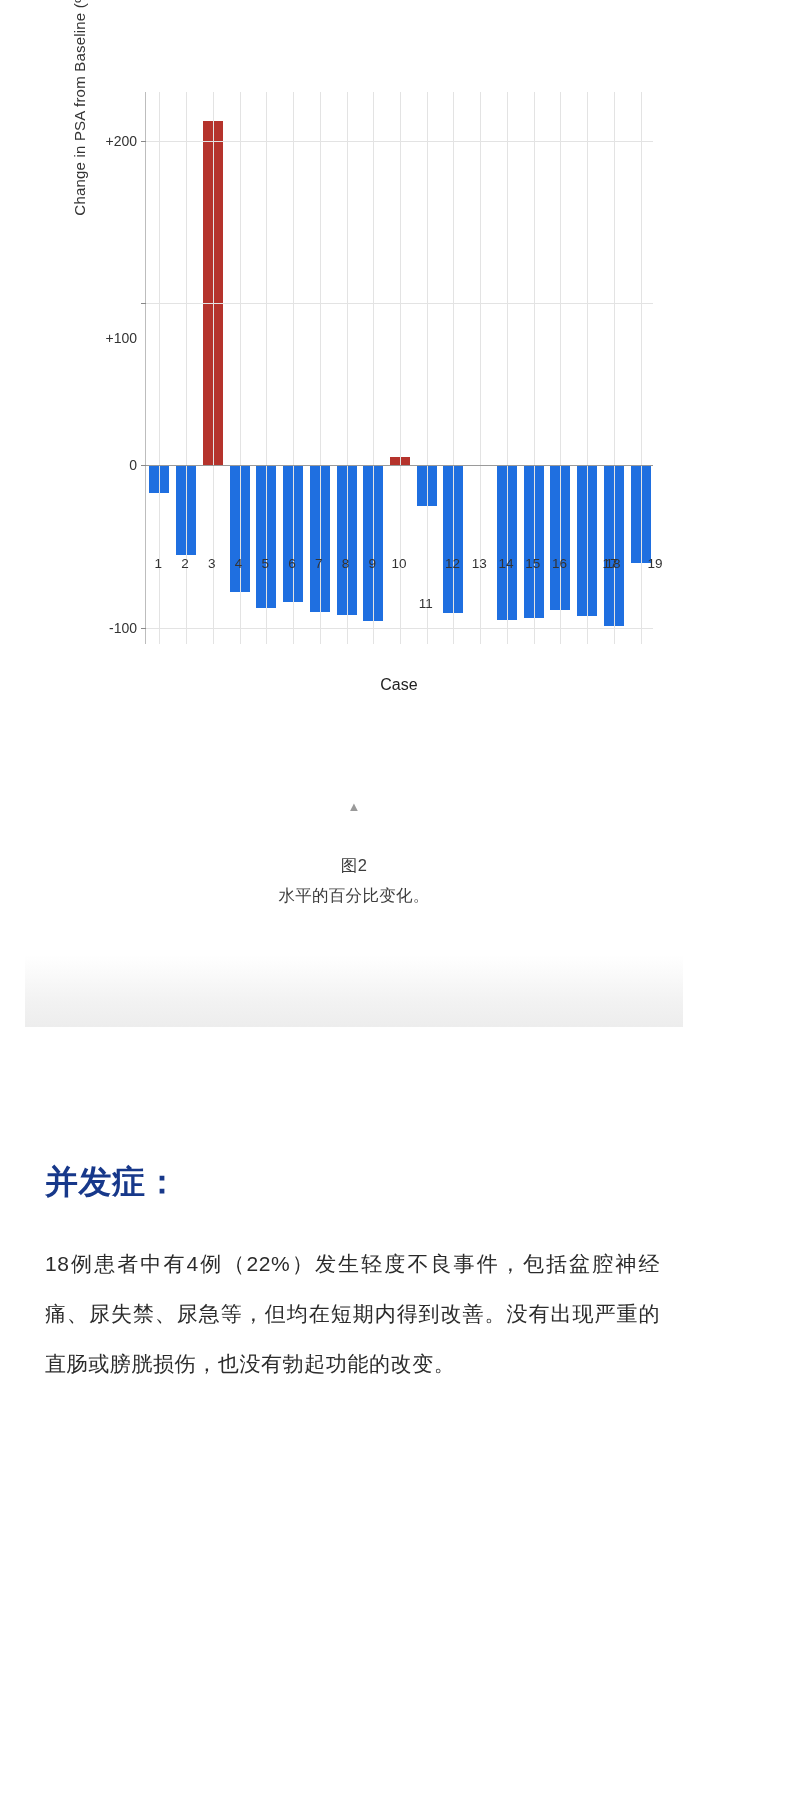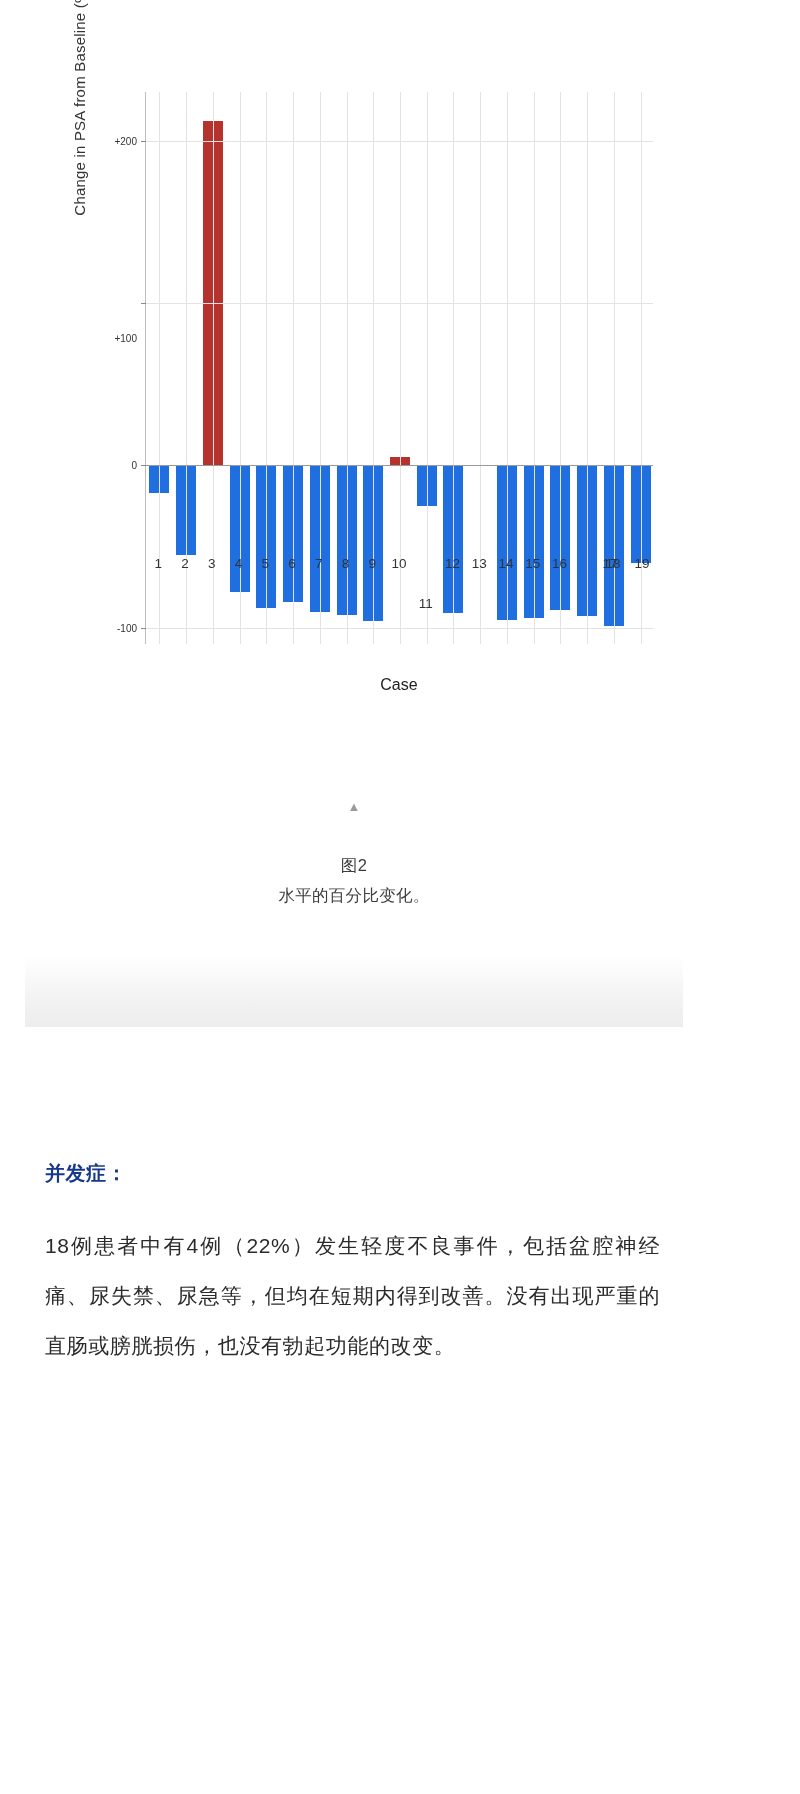--- a/index.html
+++ b/index.html
@@ -97,21 +97,21 @@
   .bar {
     position: absolute;
     width: 20px;
   }
 
   .ytick {
     position: absolute;
     right: 100%;
     transform: translateY(-50%);
     padding-right: 9px;
-    font-size: 10px;
+    font-size: 14px;
     color: #333;
     white-space: nowrap;
   }
   .ytickmark {
     position: absolute;
     left: -5px;
     width: 5px;
     height: 1px;
     background: #888;
   }
@@ -169,21 +169,21 @@
   }
 
   
   .section {
     position: absolute;
     left: 45px;
     top: 1160px;
     width: 615px;
   }
   .section-title {
-    font-size: 20px;
+    font-size: 33px;
     font-weight: bold;
     color: #17388a;
     letter-spacing: 0.5px;
     margin: 0 0 34px 0;
   }
   .body-text {
     font-size: 21px;
     line-height: 50px;
     color: #2b2b2b;
     letter-spacing: 0.6px;
@@ -268,21 +268,21 @@
           <div class="xtick" style="left: 347.263px;">9</div>
           <div class="xtick" style="left: 374px;">10</div>
           <div class="xtick" style="left: 400.737px; margin-top: 40px;">11</div>
           <div class="xtick" style="left: 427.474px;">12</div>
           <div class="xtick" style="left: 454.211px;">13</div>
           <div class="xtick" style="left: 480.947px;">14</div>
           <div class="xtick" style="left: 507.684px;">15</div>
           <div class="xtick" style="left: 534.421px;">16</div>
           <div class="xtick" style="left: 585px;">17</div>
           <div class="xtick" style="left: 587.895px;">18</div>
-          <div class="xtick" style="left: 617px;">19</div>
+          <div class="xtick" style="left: 630px;">19</div>
         </div>
 
       <div class="xlabel">Case</div>
     </div>
 
     <div class="collapse-arrow">▲</div>
 
     <div class="caption">
       <span class="cap-line">图2</span>
       <span class="cap-line">水平的百分比变化。</span>

